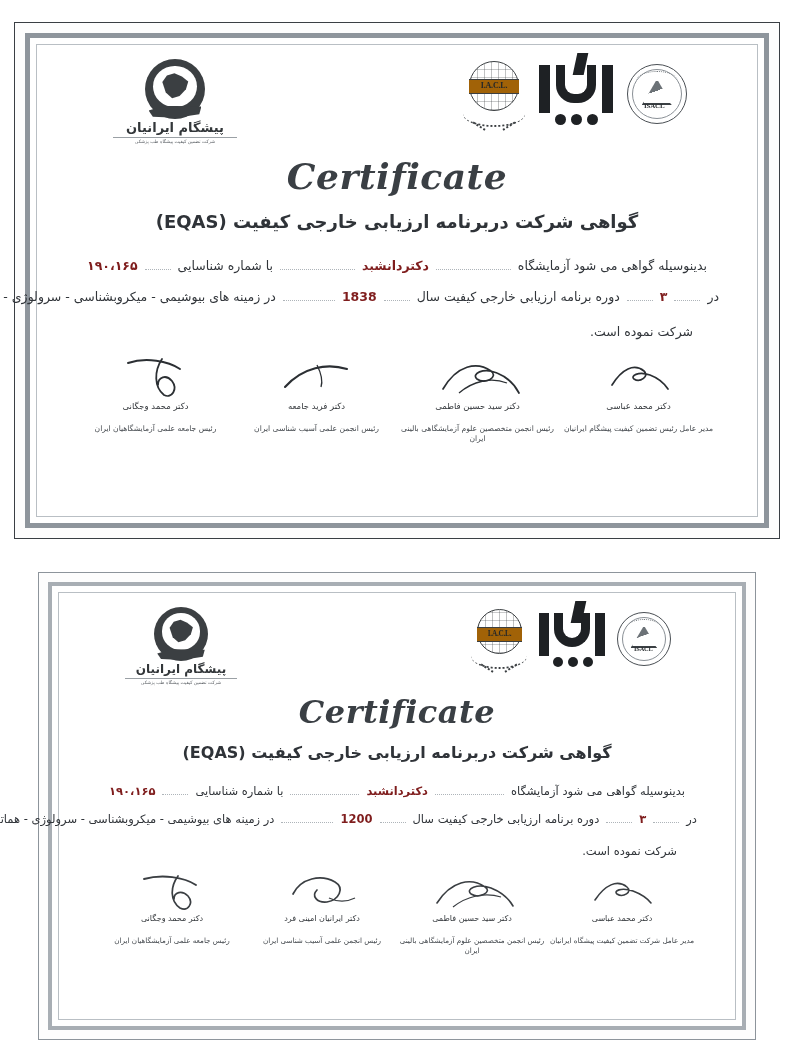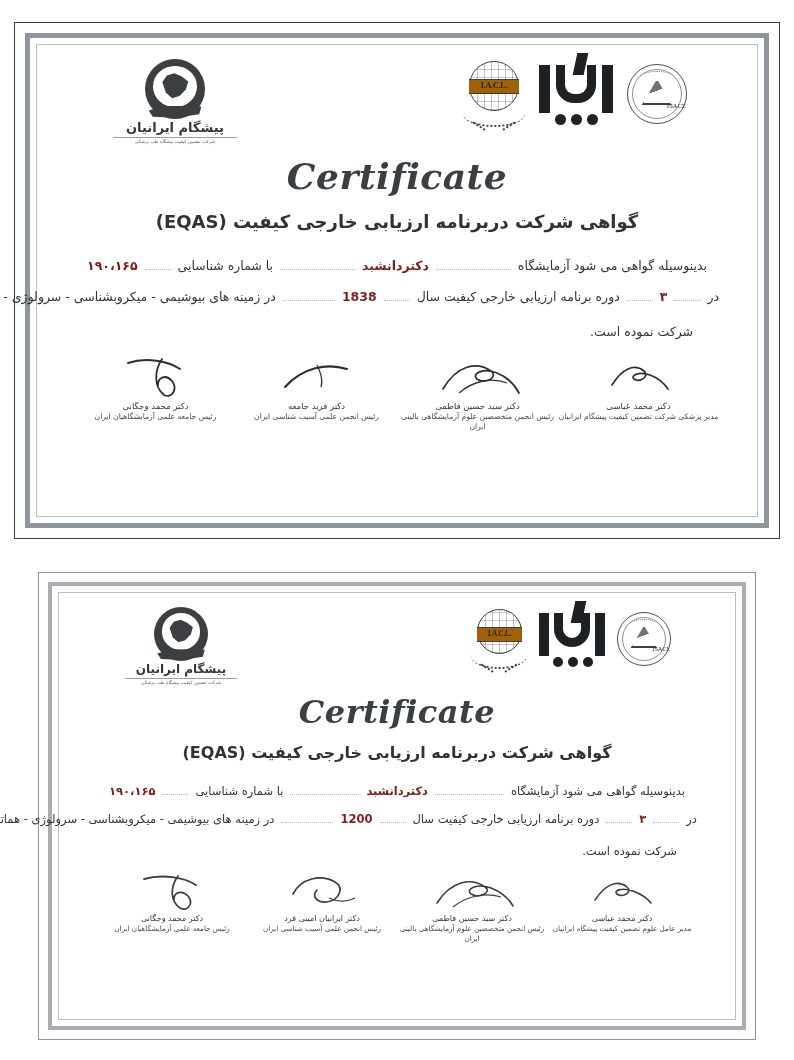--- a/index.html
+++ b/index.html
@@ -306,26 +306,26 @@
     border: 2.2px solid #3b4044;
     border-top-color: transparent;
     border-right-color: transparent;
     box-sizing: border-box;
     clip-path: polygon(50% 0, 100% 100%, 0 100%);
     background: linear-gradient(160deg, #6c7277 0 46%, transparent 46%);
   }
   .cert--bottom .isacl-shape { width: 27px; height: 23px; }
   .isacl-text {
     position: absolute;
-    left: 0;
+    left: 16px;
     bottom: 13px;
     width: 100%;
-    text-align: right;
+    text-align: left;
     font-size: 7px;
-    font-weight: 400;
+    font-weight: 700;
     color: #2d3134;
     font-family: "Liberation Serif", serif;
     letter-spacing: -0.2px;
   }
   .cert--bottom .isacl-text { font-size: 6.4px; }
   .isacl-arc {
     position: absolute;
     left: 8px;
     top: 6px;
     right: 8px;
@@ -425,21 +425,21 @@
   .sig-name {
     font-size: 8.5px;
     font-weight: 400;
     color: #32363a;
     line-height: 1.3;
   }
   .sig-role {
     font-size: 7.6px;
     color: #43484d;
     line-height: 1.35;
-    margin-top: 0;
+    margin-top: 12px;
   }
   .cert--bottom .sig-name { font-size: 8px; }
   .cert--bottom .sig-role { font-size: 7.2px; }
 </style>
 </head>
 <body>
 
 <div class="page">
 
   <div class="cert cert--top">
@@ -515,21 +515,21 @@
         <div class="line--close">شرکت نموده است.</div>
 
         <div class="sig-row">
           <div class="sig">
             <div class="sig-mark">
               <svg width="70" height="44" viewBox="0 0 70 44">
                 <path d="M8 30 C18 14, 30 8, 40 16 C46 21, 36 28, 30 24 C26 21, 34 16, 46 20 C54 23, 60 28, 64 34" fill="none" stroke="#2b2f33" stroke-width="1.7" stroke-linecap="round"></path>
               </svg>
             </div>
             <div class="sig-name">دکتر محمد عباسی</div>
-            <div class="sig-role">مدیر پزشکی شرکت تضمین کیفیت پیشگام ایرانیان</div>
+            <div class="sig-role">مدیر عامل رئیس تضمین کیفیت پیشگام ایرانیان</div>
           </div>
 
           <div class="sig">
             <div class="sig-mark">
               <svg width="90" height="44" viewBox="0 0 90 44">
                 <path d="M10 34 C24 10, 44 6, 58 16 C66 22, 52 30, 44 24 C38 19, 50 12, 64 18 C74 22, 82 30, 86 38" fill="none" stroke="#2b2f33" stroke-width="1.7" stroke-linecap="round"></path>
                 <path d="M26 38 C40 26, 58 22, 74 28" fill="none" stroke="#2b2f33" stroke-width="1.3"></path>
               </svg>
             </div>
             <div class="sig-name">دکتر سید حسین فاطمی</div>
@@ -637,21 +637,21 @@
         <div class="line--close">شرکت نموده است.</div>
 
         <div class="sig-row">
           <div class="sig">
             <div class="sig-mark">
               <svg width="70" height="40" viewBox="0 0 70 40">
                 <path d="M8 28 C18 13, 30 7, 40 15 C46 20, 36 26, 30 22 C26 19, 34 15, 46 19 C54 22, 60 26, 64 31" fill="none" stroke="#3a3e42" stroke-width="1.6" stroke-linecap="round"></path>
               </svg>
             </div>
             <div class="sig-name">دکتر محمد عباسی</div>
-            <div class="sig-role">مدیر عامل علوم تضمین کیفیت پیشگاه ایرانیان</div>
+            <div class="sig-role">مدیر عامل شرکت تضمین کیفیت پیشگاه ایرانیان</div>
           </div>
 
           <div class="sig">
             <div class="sig-mark">
               <svg width="90" height="40" viewBox="0 0 90 40">
                 <path d="M10 31 C24 9, 44 5, 58 15 C66 20, 52 27, 44 22 C38 17, 50 11, 64 16 C74 20, 82 27, 86 34" fill="none" stroke="#3a3e42" stroke-width="1.6" stroke-linecap="round"></path>
                 <path d="M26 35 C40 24, 58 20, 74 25" fill="none" stroke="#3a3e42" stroke-width="1.2"></path>
               </svg>
             </div>
             <div class="sig-name">دکتر سید حسین فاطمی</div>

